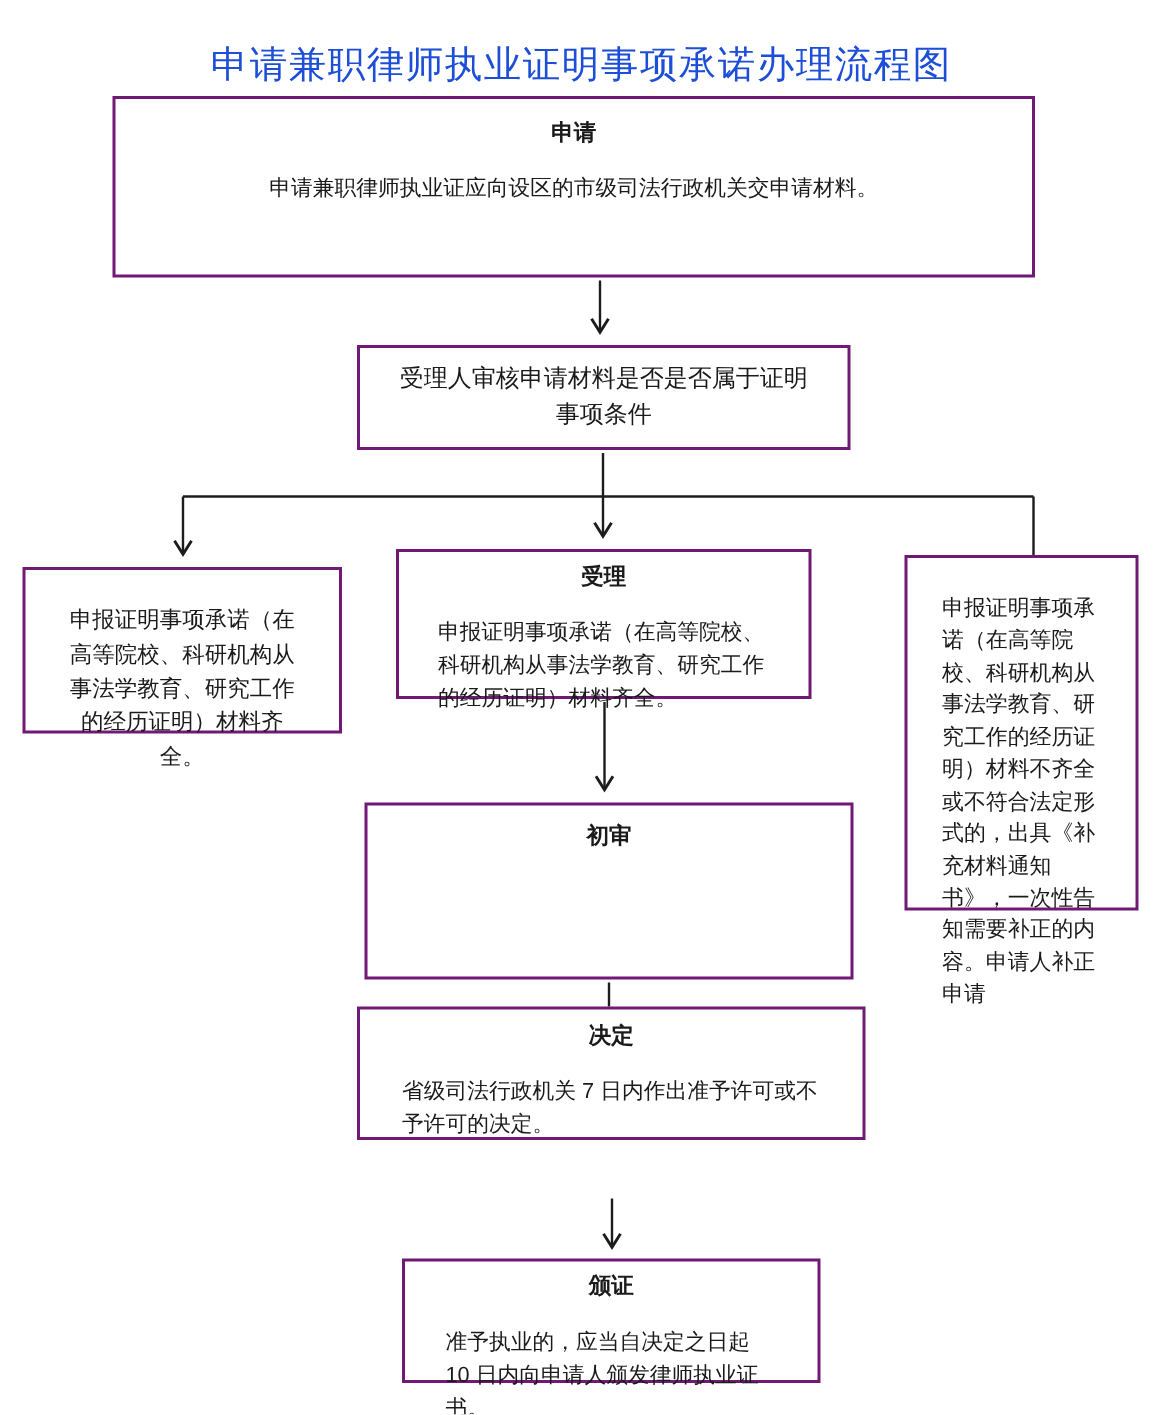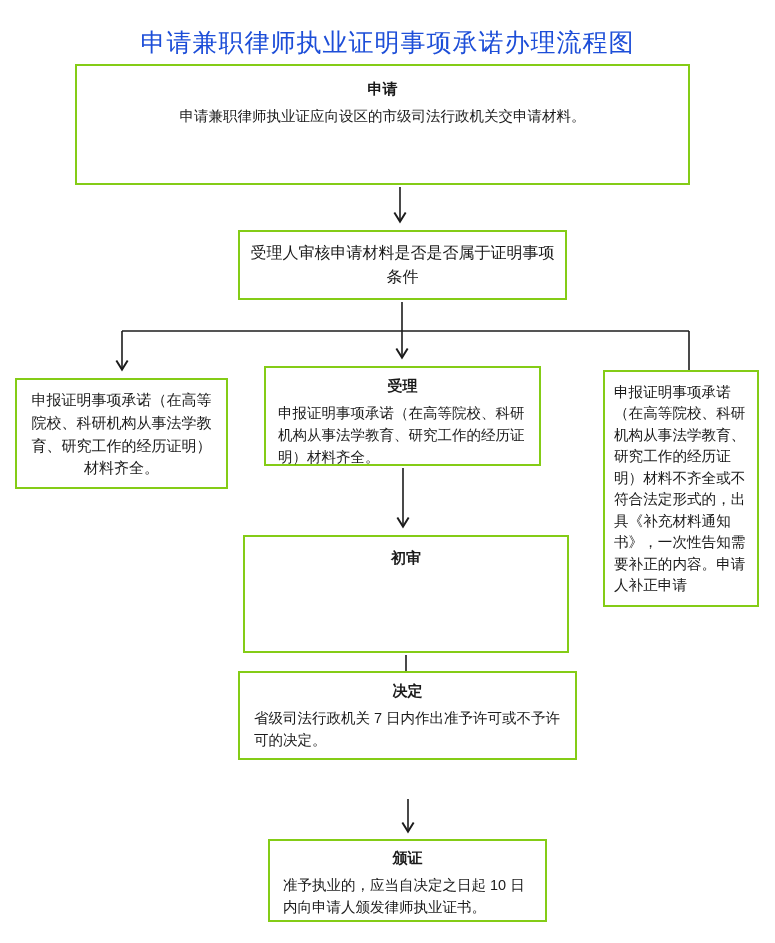--- a/index.html
+++ b/index.html
@@ -24,43 +24,43 @@
     left: 0;
     width: 775px;
     text-align: center;
     font-size: 25px;
     font-weight: 400;
     letter-spacing: 1px;
     color: #1d4ed8;
   }
   .node {
     position: absolute;
-    border: 2px solid #84cc16;
+    border: 2px solid #701a75;
     background: #ffffff;
     box-sizing: border-box;
     font-size: 14.5px;
     line-height: 1.52;
   }
   .node .heading {
     text-align: center;
     font-weight: bold;
     font-size: 15px;
     margin: 0 0 4px 0;
   }
-  .node .body { margin: 0; }
+  .node .body { margin: 14px; }
   .body.center { text-align: center; }
   .body.left   { text-align: left; }
 
   .node-apply        { left: 75px;  top: 64px;  width: 615px; height: 121px; padding: 12px 24px; }
   .node-check        { left: 238px; top: 230px; width: 329px; height: 70px;
                        display: flex; align-items: center; justify-content: center;
                        text-align: center; font-size: 16px; padding: 4px 10px; }
   .node-complete     { left: 15px;  top: 378px; width: 213px; height: 111px;
                        padding: 9px 10px; font-size: 15px; }
-  .node-accept       { left: 264px; top: 366px; width: 277px; height: 100px; padding: 7px 12px; }
+  .node-accept       { left: 264px; top: 366px; width: 277px; height: 100px; padding: 7px 12px; font-family: Liberation Mono, monospace; }
   .node-incomplete   { left: 603px; top: 370px; width: 156px; height: 237px;
                        padding: 10px 9px; font-size: 14.6px; line-height: 1.47;
                        text-align: justify; }
   .node-preliminary  { left: 243px; top: 535px; width: 326px; height: 118px; padding: 10px 14px; }
   .node-decision     { left: 238px; top: 671px; width: 339px; height: 89px;  padding: 7px 14px; }
   .node-certificate  { left: 268px; top: 839px; width: 279px; height: 83px;  padding: 6px 13px; }
 
   svg.connectors {
     position: absolute;
     left: 0; top: 0;

